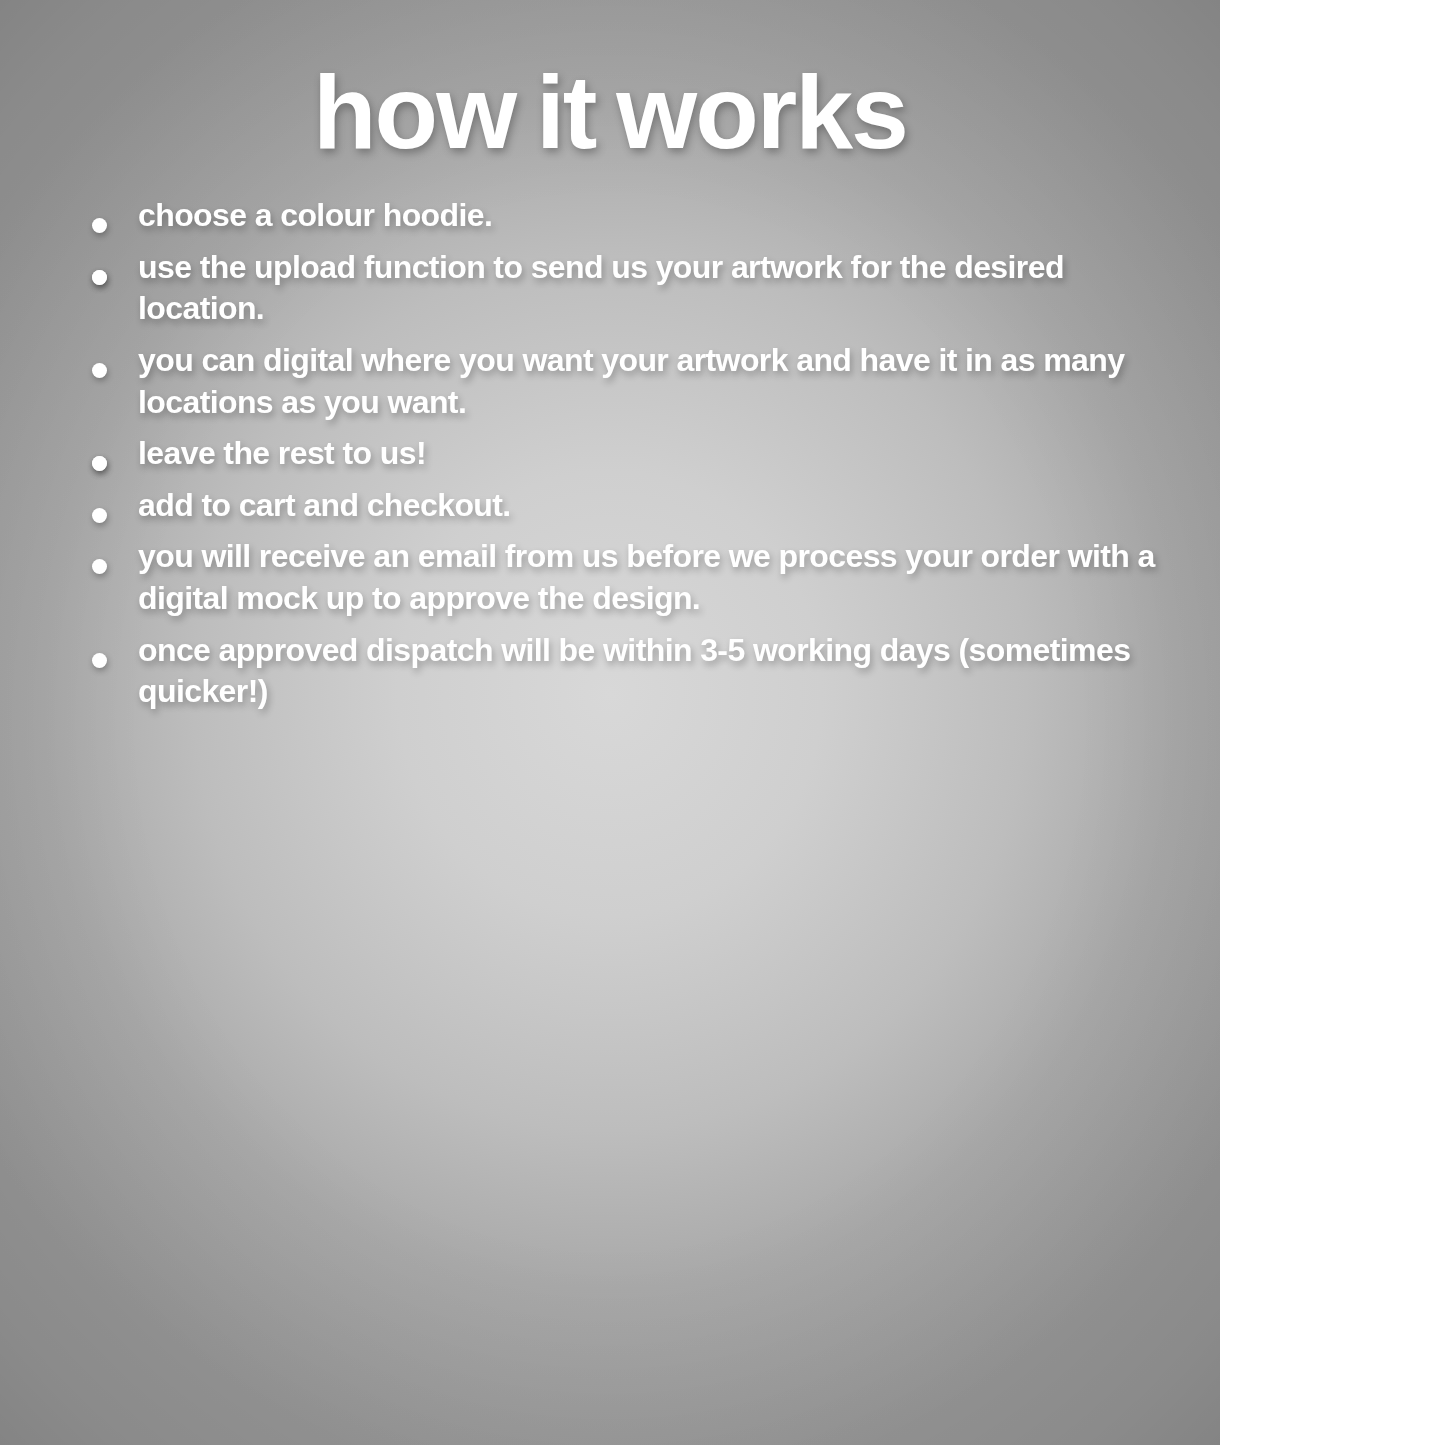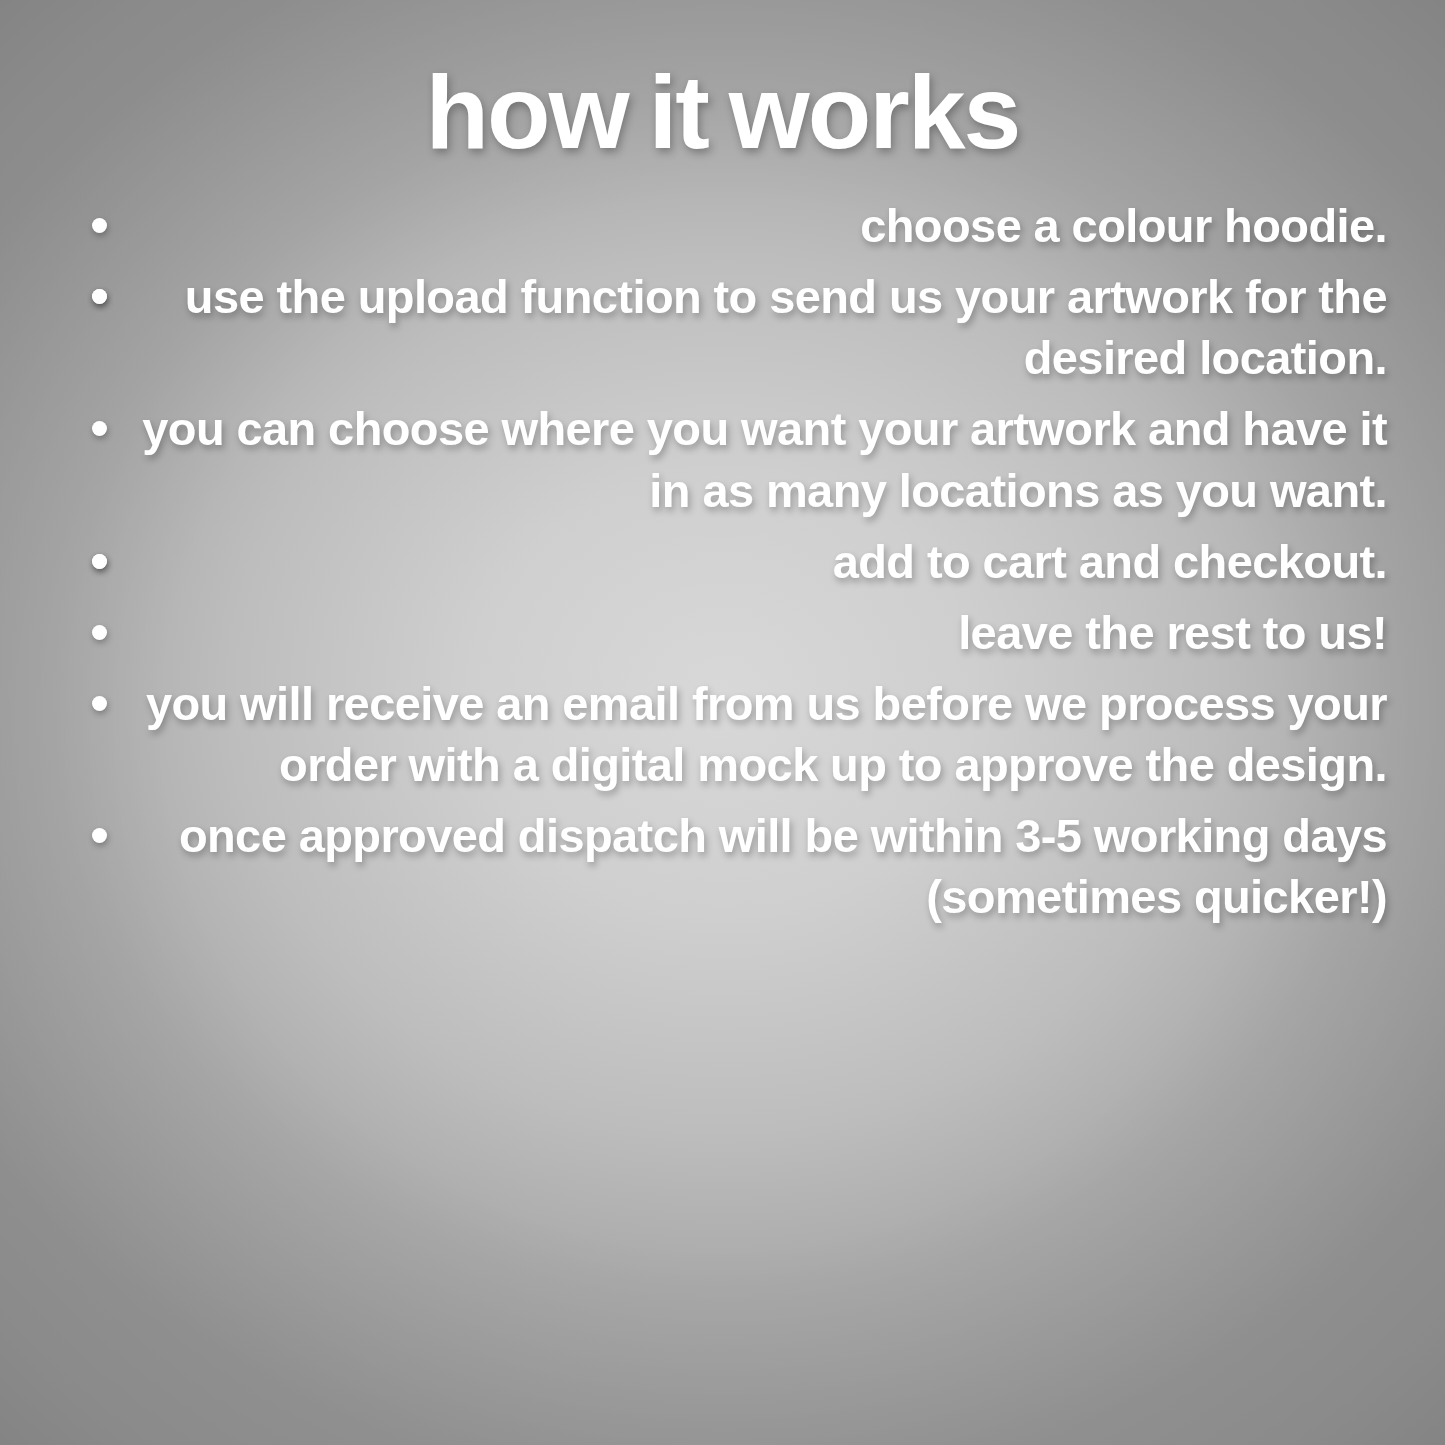--- a/index.html
+++ b/index.html
@@ -8,21 +8,21 @@
   }
   body {
     width: 1445px;
     height: 1445px;
     overflow: hidden;
     font-family: "Liberation Sans", sans-serif;
   }
 
   .poster {
     position: relative;
-    width: 1445px;
+    width: 1220px;
     height: 1445px;
     box-sizing: border-box;
     background:
       radial-gradient(ellipse 62% 55% at 50% 48%, #d8d8d8 0%, #cfcfcf 28%, #bdbdbd 55%, #a9a9a9 75%, #9a9a9a 100%);
     overflow: hidden;
   }
 
   
   .poster::after {
     content: "";
@@ -53,28 +53,27 @@
 
   ul.steps {
     list-style: none;
     margin: 0;
     padding: 0 18px 0 38px;
   }
 
   ul.steps li {
     position: relative;
     color: #ffffff;
-    font-size: 47px;
+    font-size: 32px;
     font-weight: bold;
     line-height: 1.3;
     padding-left: 60px;
     margin-bottom: 10px;
     text-shadow: 2px 4px 7px rgba(0,0,0,0.28);
     letter-spacing: -0.6px;
-    text-align: right;
   }
 
   ul.steps li .bullet {
     position: absolute;
     left: 14px;
     top: 23px;
     width: 15px;
     height: 15px;
     border-radius: 50%;
     background: #ffffff;
@@ -96,32 +95,32 @@
       </li>
       <li>
         <span class="bullet"></span>
       </li>
       <li>
         <span class="bullet"></span>
         <span>use the upload function to send us your artwork for the desired location.</span>
       </li>
       <li>
         <span class="bullet"></span>
-        <span>you can choose where you want your artwork and have it in as many locations as you want.</span>
+        <span>you can digital where you want your artwork and have it in as many locations as you want.</span>
       </li>
       <li>
         <span class="bullet"></span>
       </li>
       <li>
         <span class="bullet"></span>
-        <span>add to cart and checkout.</span>
+        <span>leave the rest to us!</span>
       </li>
       <li>
         <span class="bullet"></span>
-        <span>leave the rest to us!</span>
+        <span>add to cart and checkout.</span>
       </li>
       <li>
         <span class="bullet"></span>
         <span>you will receive an email from us before we process your order with a digital mock up to approve the design.</span>
       </li>
       <li>
         <span class="bullet"></span>
         <span>once approved dispatch will be within 3-5 working days (sometimes quicker!)</span>
       </li>
     </ul>

